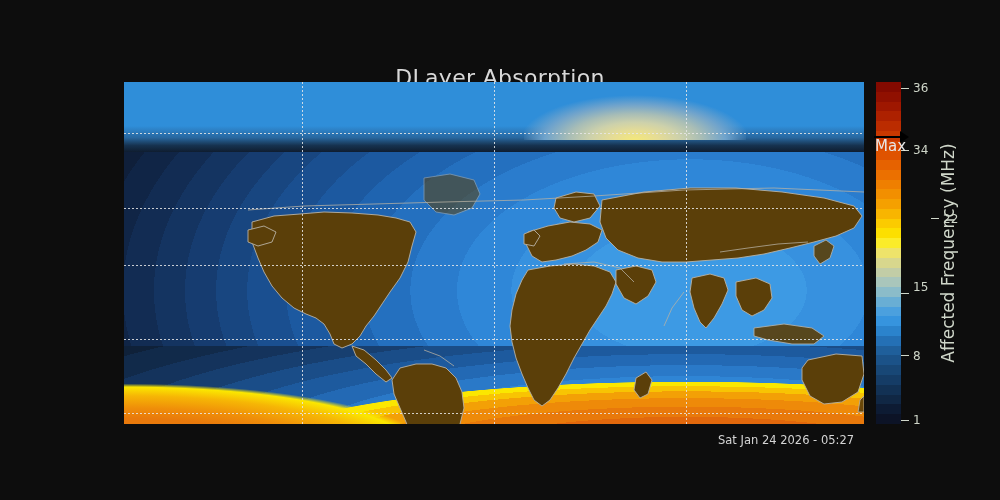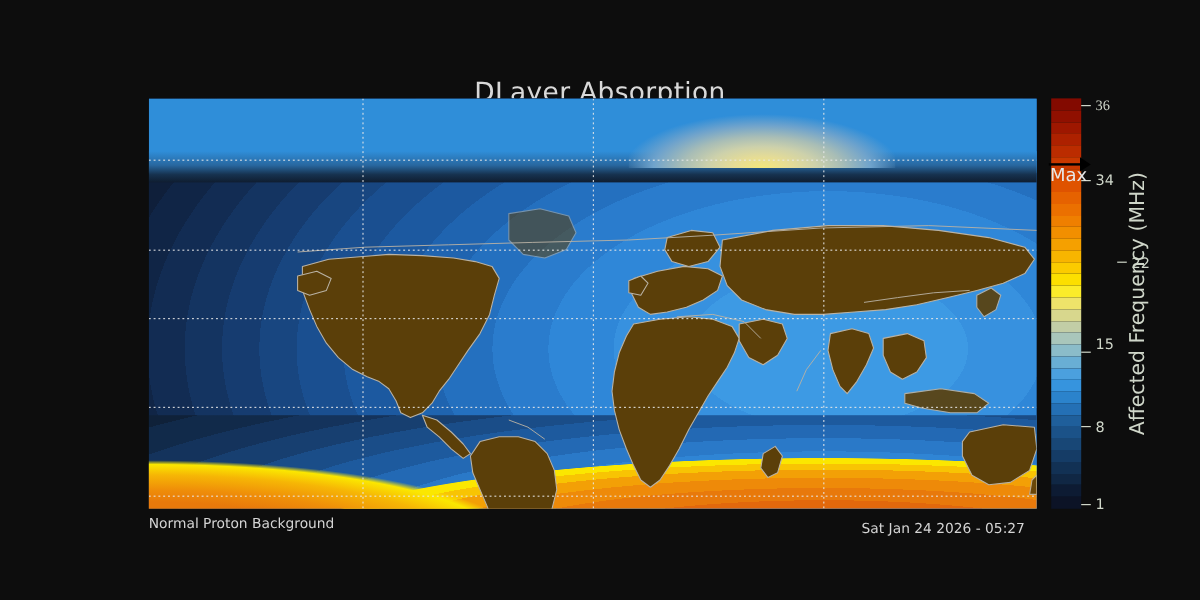--- a/index.html
+++ b/index.html
@@ -241,21 +241,21 @@
       <div class="cseg" style="height: 9.77143px; background: rgb(31, 95, 155);"></div>
       <div class="cseg" style="height: 9.77143px; background: rgb(27, 82, 136);"></div>
       <div class="cseg" style="height: 9.77143px; background: rgb(24, 71, 118);"></div>
       <div class="cseg" style="height: 9.77143px; background: rgb(21, 60, 102);"></div>
       <div class="cseg" style="height: 9.77143px; background: rgb(18, 49, 84);"></div>
       <div class="cseg" style="height: 9.77143px; background: rgb(16, 39, 68);"></div>
       <div class="cseg" style="height: 9.77143px; background: rgb(13, 27, 51);"></div>
       <div class="cseg" style="height: 9.77143px; background: rgb(12, 19, 38);"></div>
     </div>
   <div id="cbticks">
-      <div class="ctick" style="top: 6px; font-family: Liberation Serif, serif;">
+      <div class="ctick" style="top: 6px;">
         <span class="cdash"></span>
         <span>36</span>
       </div>
       <div class="ctick" style="top: 68.4px;">
         <span class="cdash"></span>
         <span>34</span>
       </div>
       <div class="ctick" style="top: 136.8px; padding-left: 30px;">
         <span class="cdash"></span>
         <span>22</span>
@@ -275,16 +275,15 @@
     </div>
   <div id="cbarlabel">Affected Frequency (MHz)</div>
 
   <div id="maxmark" style="top: 124.743px;">
     <div id="maxarrowline"></div>
     <div id="maxarrowhead"></div>
     <div id="maxtext">Max</div>
   </div>
 
   <div id="status">
-    <div>Normal Proton Background</div>
   </div>
   <div id="stamp">Sat Jan 24 2026 - 05:27</div>
 </div>
 
 </body></html>

